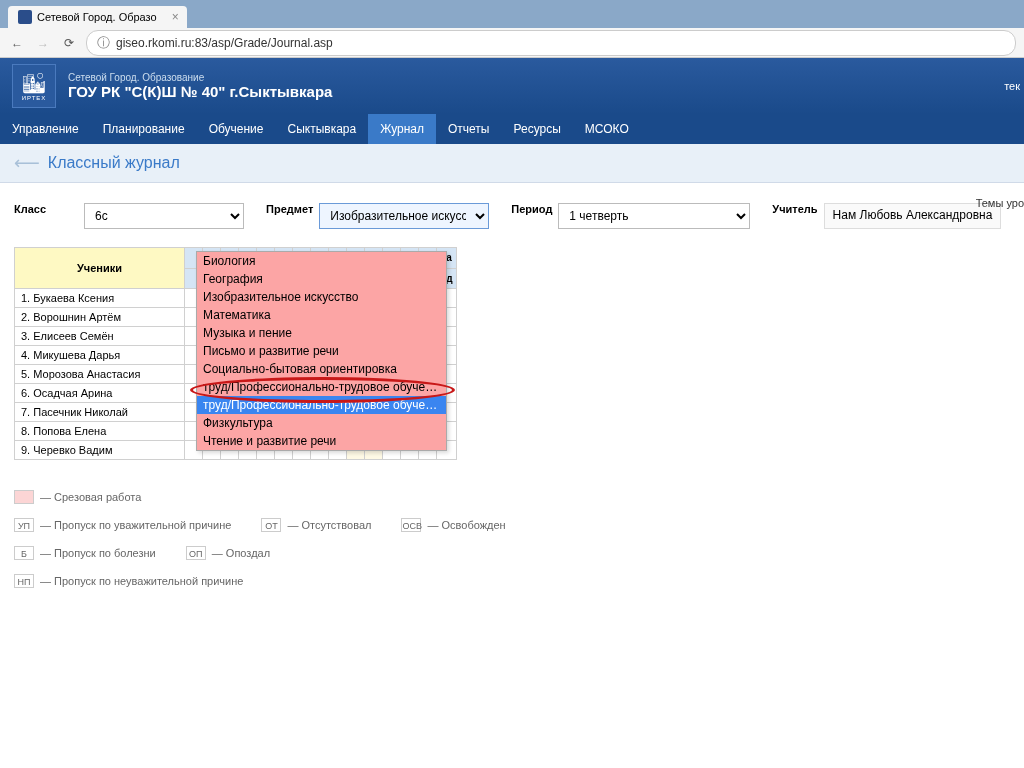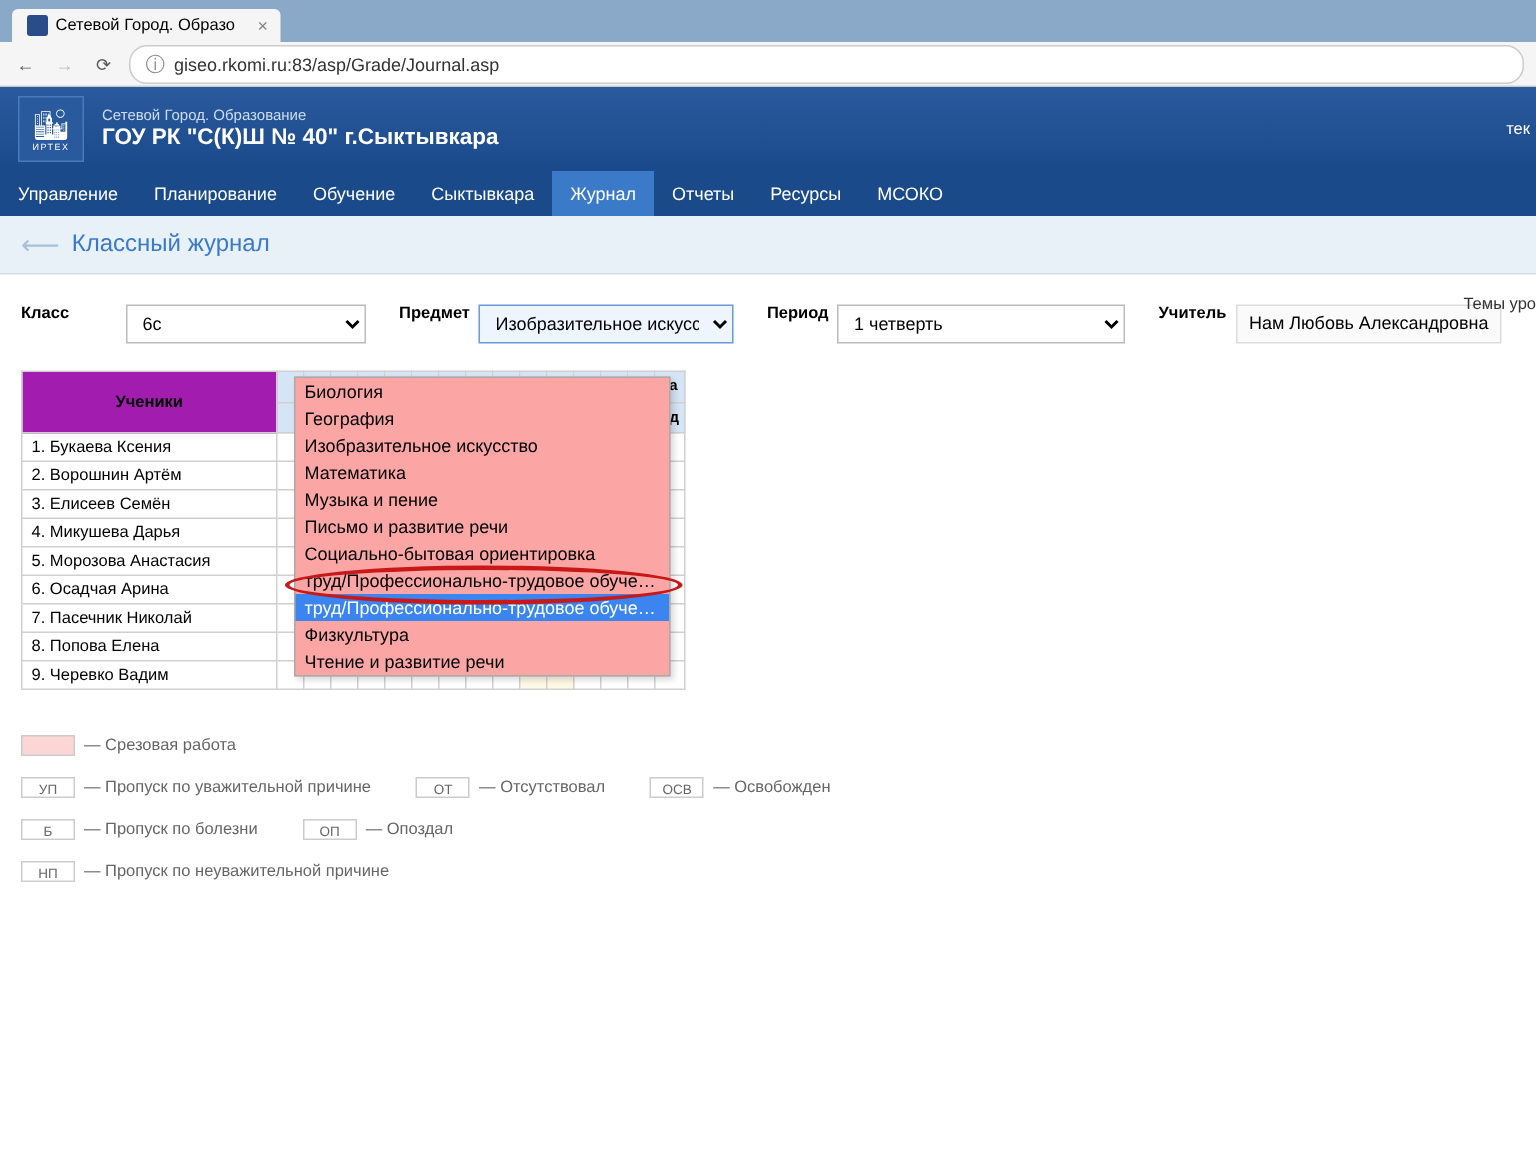--- a/index.html
+++ b/index.html
@@ -45,36 +45,36 @@
 .filter-col select { border: 1px solid #bbb; padding: 4px 6px; font-size: 12px; background: #fff; }
 .filter-col.class select { width: 160px; margin-left: 32px; }
 .filter-col.subject select { width: 170px; border-color: #6a9ad8; background:#eef5ff; }
 .filter-col.period select { width: 192px; }
 .filter-col .readonly { border: 1px solid #ddd; padding: 4px 8px; background: #fafafa; }
 
 
 .journal-wrap { position: relative; }
 .journal { border-collapse: collapse; }
 .journal th, .journal td { border: 1px solid #d0d0d0; font-size: 11px; }
-.journal th.students-head { background: #a21caf; width: 170px; text-align: center; padding: 14px 16px; font-weight: bold; }
+.journal th.students-head { background: #fef9c3; width: 170px; text-align: center; padding: 14px 16px; font-weight: bold; }
 .journal th.date-head { background: #d5e5f5; width: 18px; padding: 4px 2px; text-align: center; }
 .journal th.rightcol { background: #d5e5f5; width: 20px; text-align: center; font-size: 10px; }
 .journal td { padding: 3px 6px; height: 17px; }
 .journal td.num-name { font-size: 11px; }
 .journal td.cell { width: 16px; }
 .journal td.yellowish { background: #fef9e5; }
 
 
 .dropdown { position: absolute; left: 196px; top: 68px; width: 251px; background: #fca5a5; border: 1px solid #aaa; z-index: 10; box-shadow: 2px 2px 4px rgba(0,0,0,0.15); }
 .dropdown .opt { padding: 2px 6px; font-size: 12px; cursor: pointer; white-space: nowrap; overflow: hidden; text-overflow: ellipsis; }
 .dropdown .opt.highlighted { background: #3a85f0; color: #fff; }
 .red-circle { position: absolute; left: 190px; top: 194px; width: 265px; height: 26px; border: 3px solid #c81818; border-radius: 50%/50%; z-index: 20; pointer-events: none; }
 
 
-.legend-box { display: inline-block; width: 36px; height: 14px; border: 1px solid #ccc; vertical-align: middle; margin-right: 6px; text-align: center; font-size: 9px; line-height: 14px; }
+.legend-box { display: inline-block; width: 20px; height: 14px; border: 1px solid #ccc; vertical-align: middle; margin-right: 6px; text-align: center; font-size: 9px; line-height: 14px; }
 .legend { margin-top: 30px; font-size: 11px; color: #666; }
 .legend-row { display: flex; gap: 30px; margin-bottom: 14px; align-items: center; }
 .legend-item { display: flex; align-items: center; }
 .pink { background: #fcd5d5; }
 </style>
 </head>
 <body>
 
 <div class="browser-chrome">
   <div class="tab-bar">

